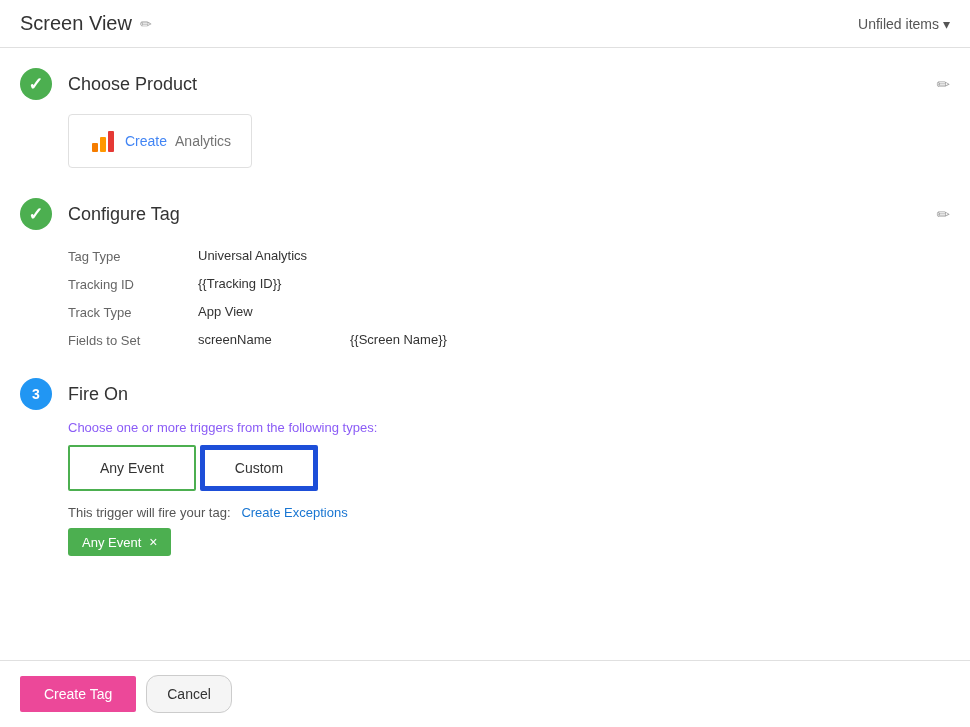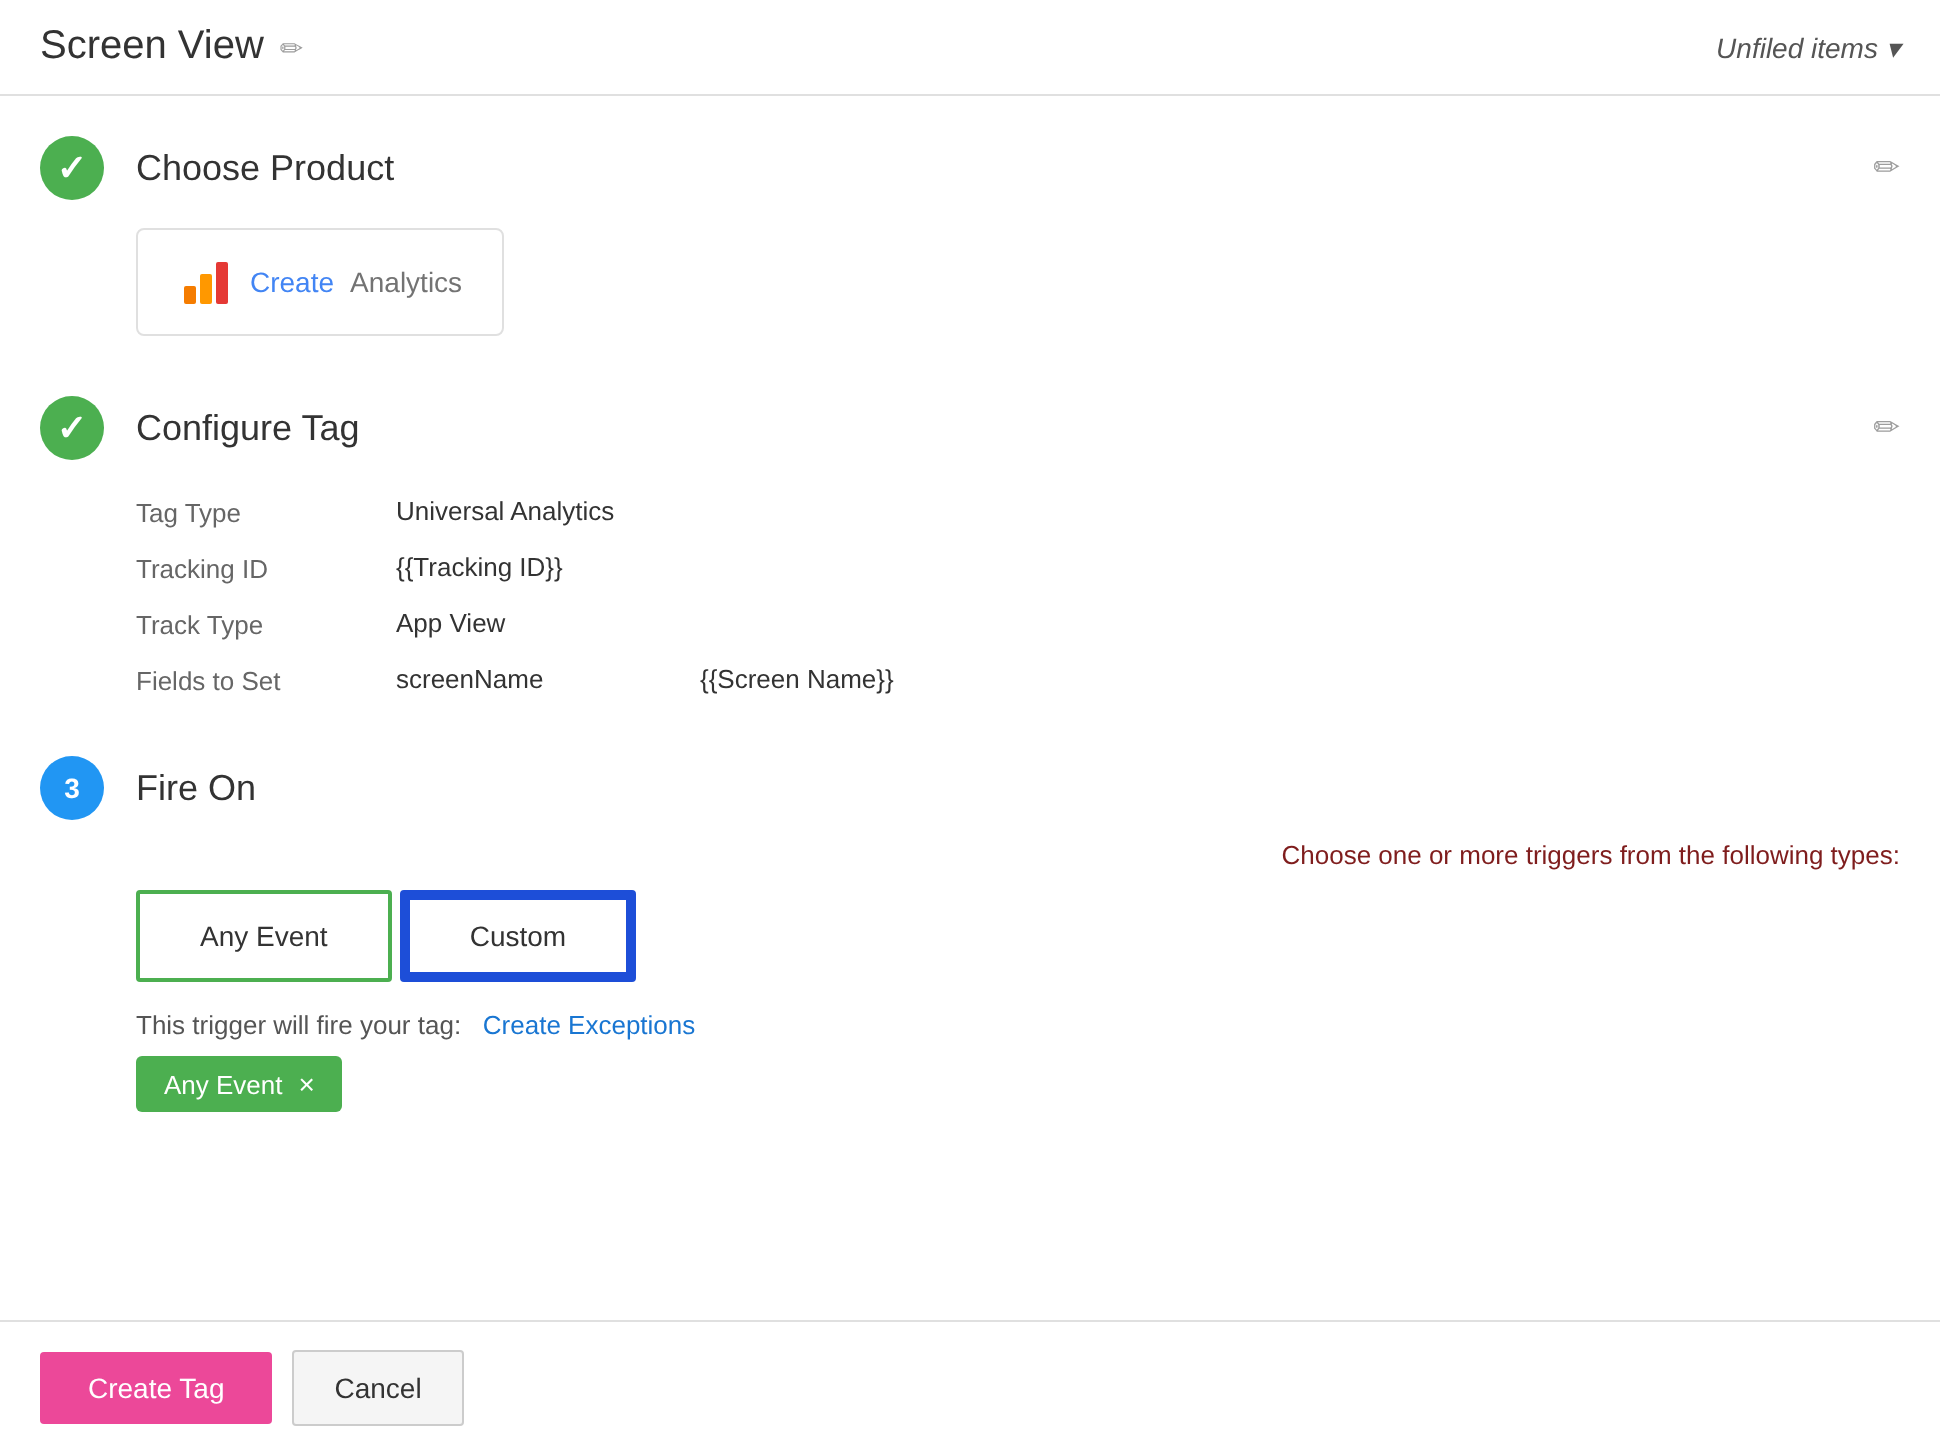--- a/index.html
+++ b/index.html
@@ -38,21 +38,20 @@
       font-size: 14px;
       cursor: pointer;
     }
     .unfiled-items {
       display: flex;
       align-items: center;
       gap: 4px;
       font-size: 14px;
       color: #555;
       cursor: pointer;
-      font-style: italic;
     }
     .main-content {
       flex: 1;
       overflow-y: auto;
       padding: 10px 20px 10px 20px;
     }
     .section {
       display: flex;
       flex-direction: column;
       margin-bottom: 10px;
@@ -140,24 +139,23 @@
     .fields-row {
       display: flex;
       gap: 52px;
       font-size: 13px;
       color: #333;
     }
     .field-name-col { min-width: 100px; }
     
     .fire-on-desc {
       font-size: 13px;
-      color: #7f1d1d;
+      color: #8b5cf6;
       margin-bottom: 10px;
       padding-left: 0;
-      text-align: right;
     }
     .trigger-buttons {
       display: flex;
       gap: 4px;
       margin-bottom: 14px;
     }
     .trigger-btn {
       border: 5px solid #1d4ed8;
       background: #fff;
       padding: 10px 30px;
@@ -213,21 +211,21 @@
       font-size: 14px;
       border-radius: 2px;
       cursor: pointer;
     }
     .btn-cancel {
       background: #f5f5f5;
       color: #333;
       border: 1px solid #ccc;
       padding: 10px 20px;
       font-size: 14px;
-      border-radius: 2px;
+      border-radius: 12px;
       cursor: pointer;
     }
     
     .ga-icon {
       width: 28px;
       height: 28px;
     }
   </style>
 </head>
 <body>

